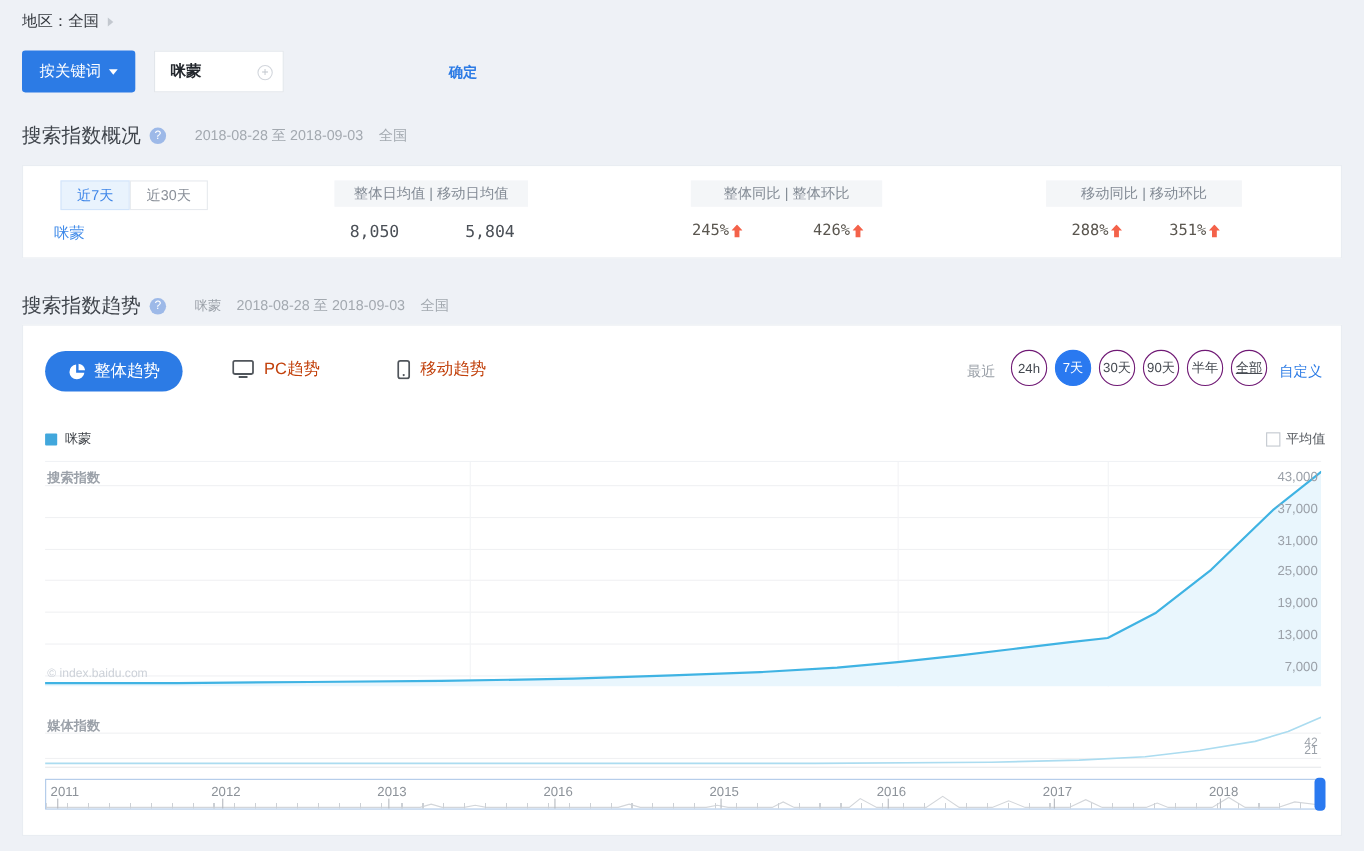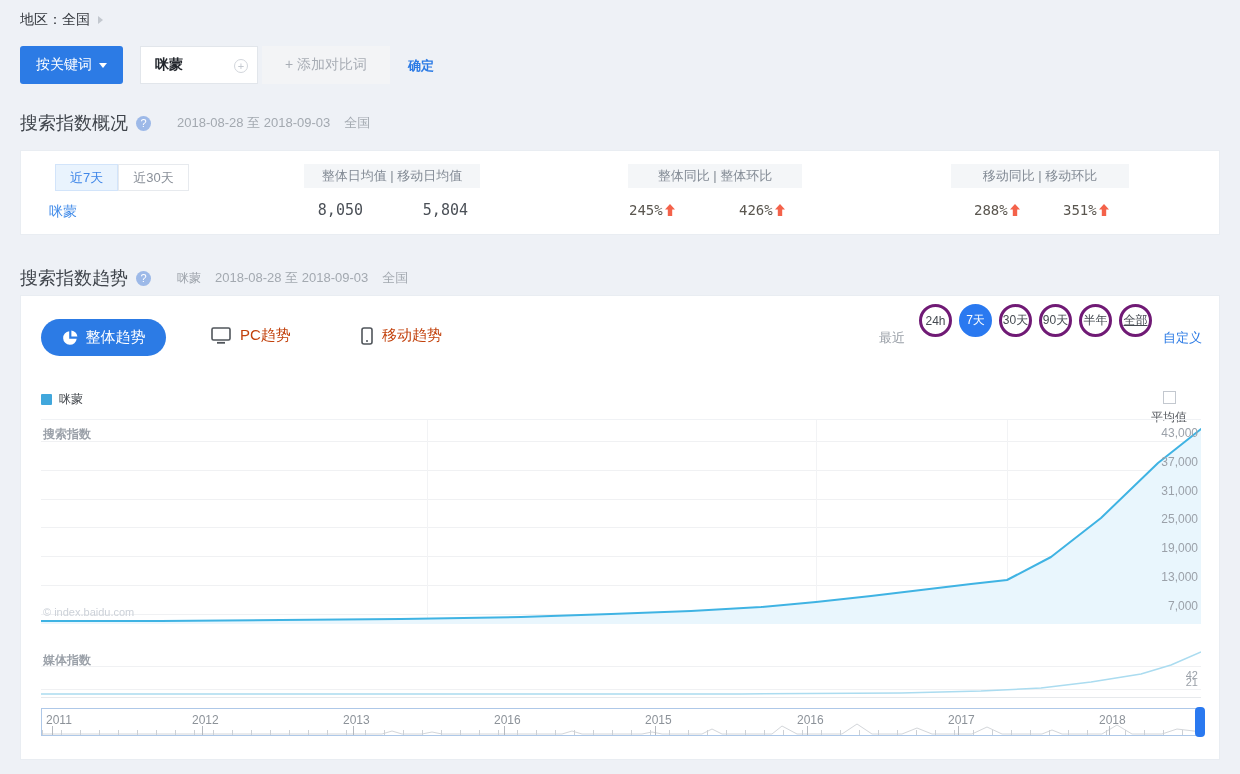--- a/index.html
+++ b/index.html
@@ -42,29 +42,29 @@
   .ov-tab.active { background:#e9f3fd; color:#3f86e8; border-color:#d2e4fa; }
   .col-pill { top:13px; height:24px; line-height:24px; text-align:center; background:#f4f6f8; color:#828a94; font-size:13px; }
   .ov-kw { left:28px; top:52px; font-size:14px; color:#3f8ae9; cursor:pointer; }
   .stat-num { top:50px; font-family:"DejaVu Sans Mono", monospace; font-size:15px; color:#4b5057; text-align:right; }
   .stat-pct { top:51px; display:flex; align-items:center; gap:2px; font-family:"DejaVu Sans Mono", monospace; font-size:14px; color:#5a564f; }
 
   
   .trend-tab-active { left:20px; top:23px; width:125px; height:37px; border-radius:19px; background:#2c7be5; color:#fff; font-size:15px; display:flex; align-items:center; justify-content:center; gap:8px; cursor:pointer; }
   .trend-tab { top:30px; display:flex; align-items:center; gap:9px; font-size:15px; color:#c2410c; cursor:pointer; }
   .range-label { left:858px; top:33px; font-size:13px; color:#9aa0a8; }
-  .range-btn { top:8px; width:33px; height:33px; border-radius:50%; border:3px solid #701a75; background:#fff; font-size:12px; color:#454a51; display:flex; align-items:center; justify-content:center; cursor:pointer; }
+  .range-btn { top:22px; width:33px; height:33px; border-radius:50%; border:1px solid #701a75; background:#fff; font-size:12px; color:#454a51; display:flex; align-items:center; justify-content:center; cursor:pointer; }
   .range-btn.active { background:#2a79f0; border-color:#2a79f0; color:#fff; }
   .custom-link { left:1142px; top:33px; font-size:13px; color:#2c7be5; cursor:pointer; }
 
   
   .legend { left:20px; top:95px; display:flex; align-items:center; gap:7px; }
   .legend-sq { width:11px; height:11px; background:#41a7dc; border-radius:1px; }
   .legend-label { font-size:12px; color:#3c4046; }
-  .avg-box { left:1130px; top:95px; display:flex; align-items:center; gap:5px; cursor:pointer;flex-direction:column; }
+  .avg-box { left:1130px; top:95px; display:flex; align-items:center; gap:5px; cursor:pointer; }
   .checkbox { width:13px; height:13px; border:1px solid #c3c8cf; background:#fff; }
   .avg-label { font-size:12px; color:#55595f; }
 
   
   .chart { left:20px; top:123px; width:1160px; height:204px; border-top:1px solid #f0f2f5; border-bottom:1px solid #dfe2e6; }
   .hgrid { left:0; width:1160px; height:1px; background:#f0f1f3; }
   .vgrid { top:0; width:1px; height:204px; background:#f2f3f5; }
   .ytick { right:3px; width:70px; text-align:right; font-size:12px; color:#9ba1a9; }
   .axis-label { left:2px; top:6px; font-size:12px; color:#9ba1a9;font-weight:bold; }
   .watermark { left:2px; top:186px; font-size:11px; color:#ccd1d8; }
@@ -100,21 +100,20 @@
   <div class="abs kw-btn">
     <span>按关键词</span>
     <span class="caret"></span>
   </div>
 
   <div class="abs kw-input-wrap">
     <input class="kw-input" readonly="" value="咪蒙" style="">
     <span class="plus-circle">+</span>
   </div>
 
-  <div class="abs add-btn">+ 添加对比词</div>
 
   <div class="abs confirm-link">确定</div>
 
   <div class="abs sec-head" style="left:20px; top:111px;">
     <span class="sec-title">搜索指数概况</span>
     <span class="help-icon">?</span>
     <span class="sec-meta">2018-08-28 至 2018-09-03</span>
     <span class="sec-meta2">全国</span>
   </div>
 

